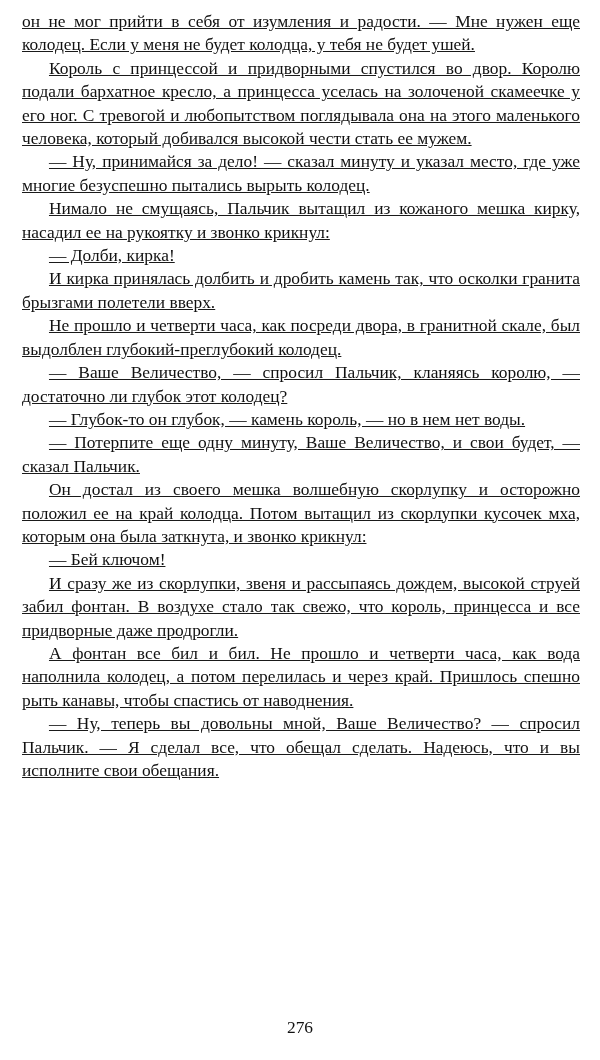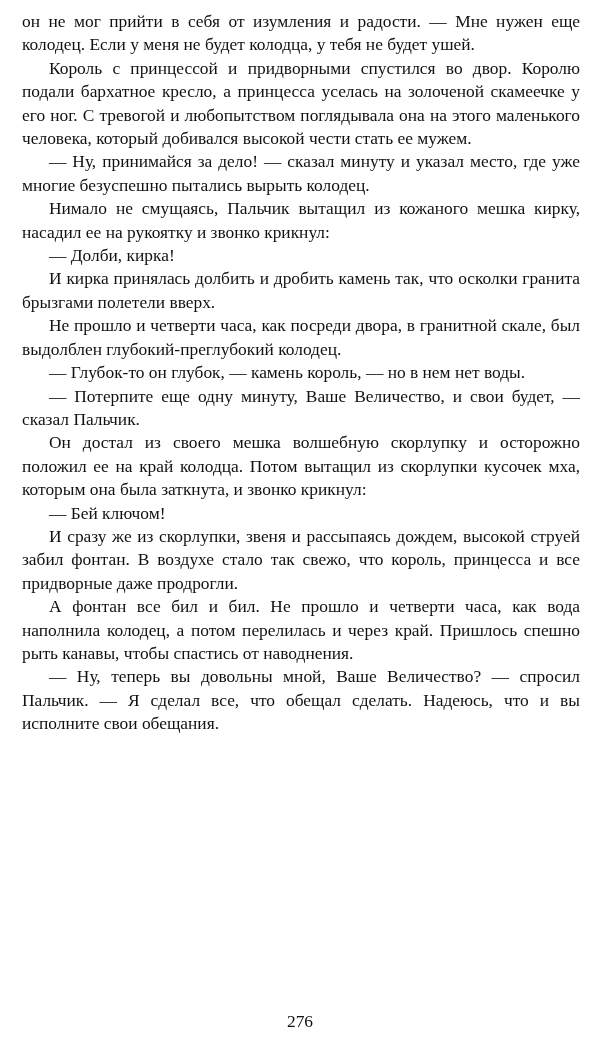--- a/index.html
+++ b/index.html
@@ -13,59 +13,61 @@
     font-family: "Liberation Serif", serif;
     color: #1a1a1a;
     overflow: hidden;
   }
   .page {
     position: relative;
     width: 600px;
     height: 1060px;
     box-sizing: border-box;
     padding: 10px 20px 0 22px;
+    text-decoration: underline;
   }
   .body-text {
     font-size: 17.4px;
     line-height: 1.345;
     text-align: justify;
     text-justify: inter-word;
     hyphens: manual;
     color: #111111;
   }
   .body-text p {
     margin: 0;
     text-indent: 0;
   }
   .body-text p.indent {
     text-indent: 1.55em;
   }
   .page-number {
     position: absolute;
     left: 0;
     right: 0;
-    bottom: 28px;
+    bottom: 22px;
     text-align: center;
     font-size: 17.4px;
     color: #111111;
     font-family: "Liberation Serif", serif;
   }
 </style>
 </head>
 <body>
 
 <div class="page">
   <div class="body-text">
     <p>он не мог прийти в себя от изумления и радости. — Мне нужен еще колодец. Если у меня не будет колодца, у тебя не будет ушей.</p>
     <p class="indent">Король с принцессой и придворными спустился во двор. Королю подали бархатное кресло, а принцесса уселась на золоченой скамеечке у его ног. С тревогой и любопытством поглядывала она на этого маленького человека, который добивался высокой чести стать ее мужем.</p>
     <p class="indent">— Ну, принимайся за дело! — сказал минуту и указал место, где уже многие безуспешно пытались вырыть колодец.</p>
     <p class="indent">Нимало не смущаясь, Пальчик вытащил из кожаного мешка кирку, насадил ее на рукоятку и звонко крикнул:</p>
     <p class="indent">— Долби, кирка!</p>
     <p class="indent">И кирка принялась долбить и дробить камень так, что осколки гранита брызгами полетели вверх.</p>
     <p class="indent">Не прошло и четверти часа, как посреди двора, в гранитной скале, был выдолблен глубокий-преглубокий колодец.</p>
+    <p class="indent">— Ваше Величество, — спросил Пальчик, кланяясь королю, — достаточно ли глубок этот колодец?</p>
     <p class="indent">— Глубок-то он глубок, — камень король, — но в нем нет воды.</p>
     <p class="indent">— Потерпите еще одну минуту, Ваше Величество, и свои будет, — сказал Пальчик.</p>
     <p class="indent">Он достал из своего мешка волшебную скорлупку и осторожно положил ее на край колодца. Потом вытащил из скорлупки кусочек мха, которым она была заткнута, и звонко крикнул:</p>
     <p class="indent">— Бей ключом!</p>
     <p class="indent">И сразу же из скорлупки, звеня и рассыпаясь дождем, высокой струей забил фонтан. В воздухе стало так свежо, что король, принцесса и все придворные даже продрогли.</p>
     <p class="indent">А фонтан все бил и бил. Не прошло и четверти часа, как вода наполнила колодец, а потом перелилась и через край. Пришлось спешно рыть канавы, чтобы спастись от наводнения.</p>
     <p class="indent">— Ну, теперь вы довольны мной, Ваше Величество? — спросил Пальчик. — Я сделал все, что обещал сделать. Надеюсь, что и вы исполните свои обещания.</p>
   </div>
   <div class="page-number">276</div>
 </div>

